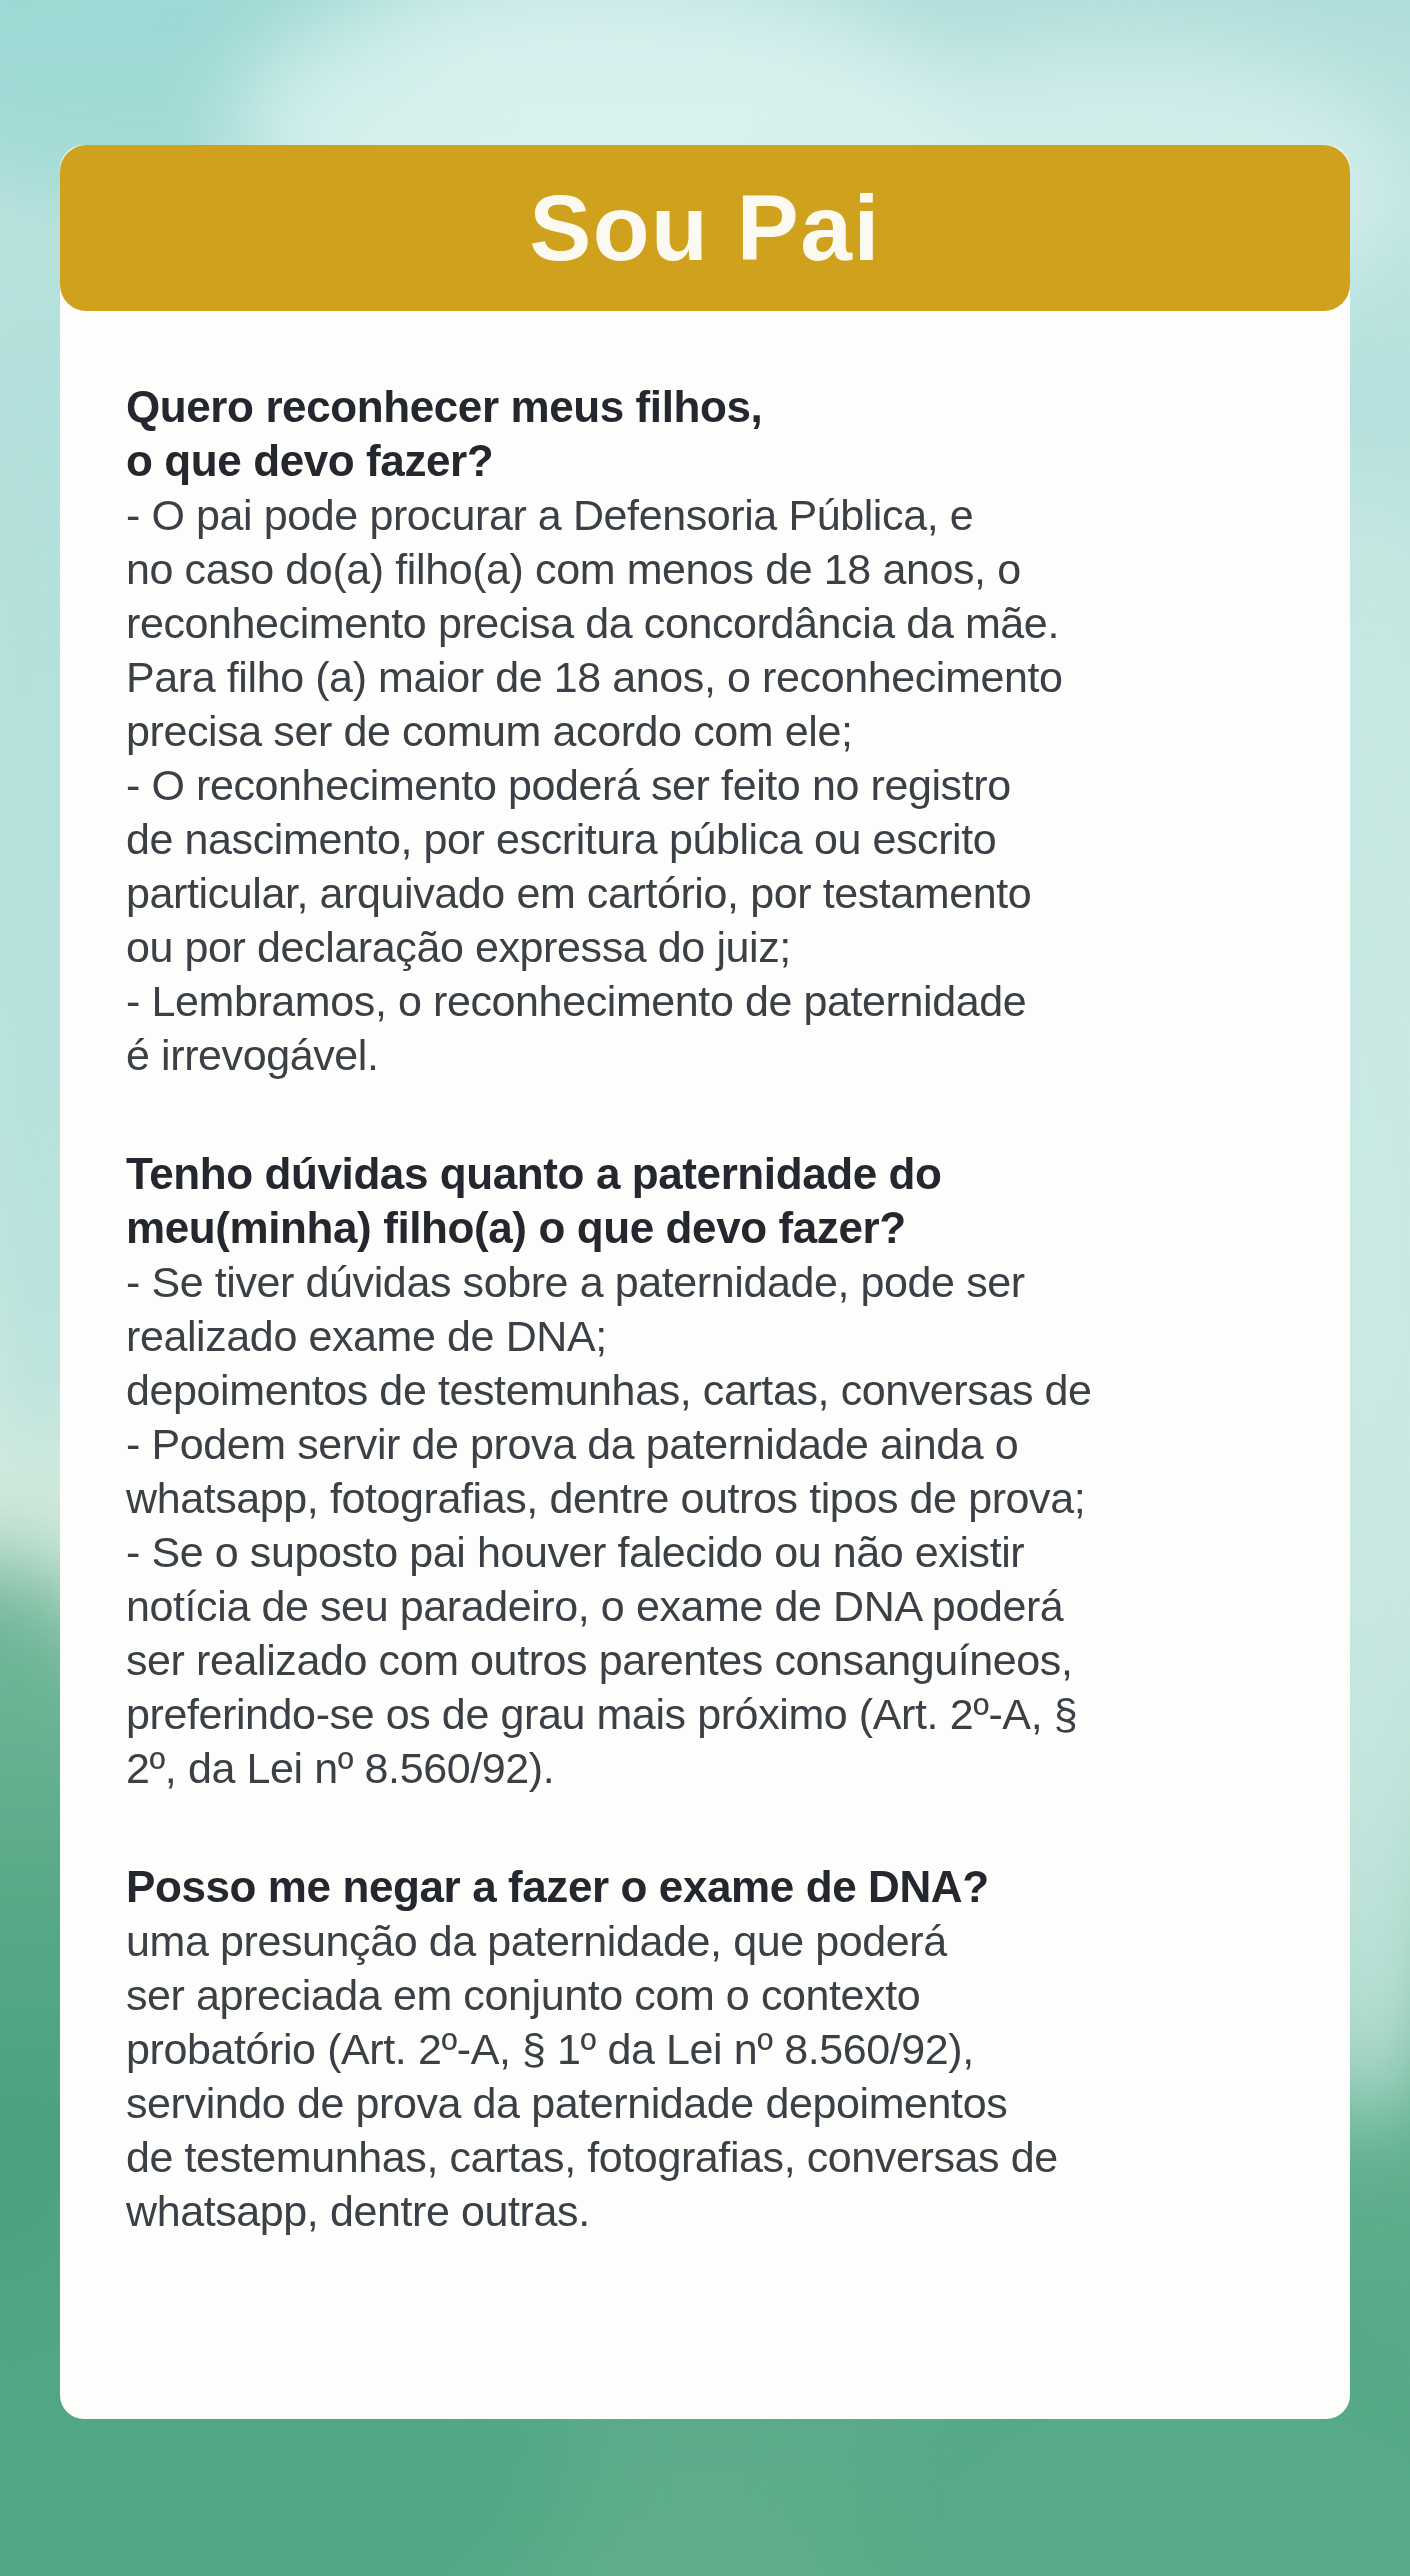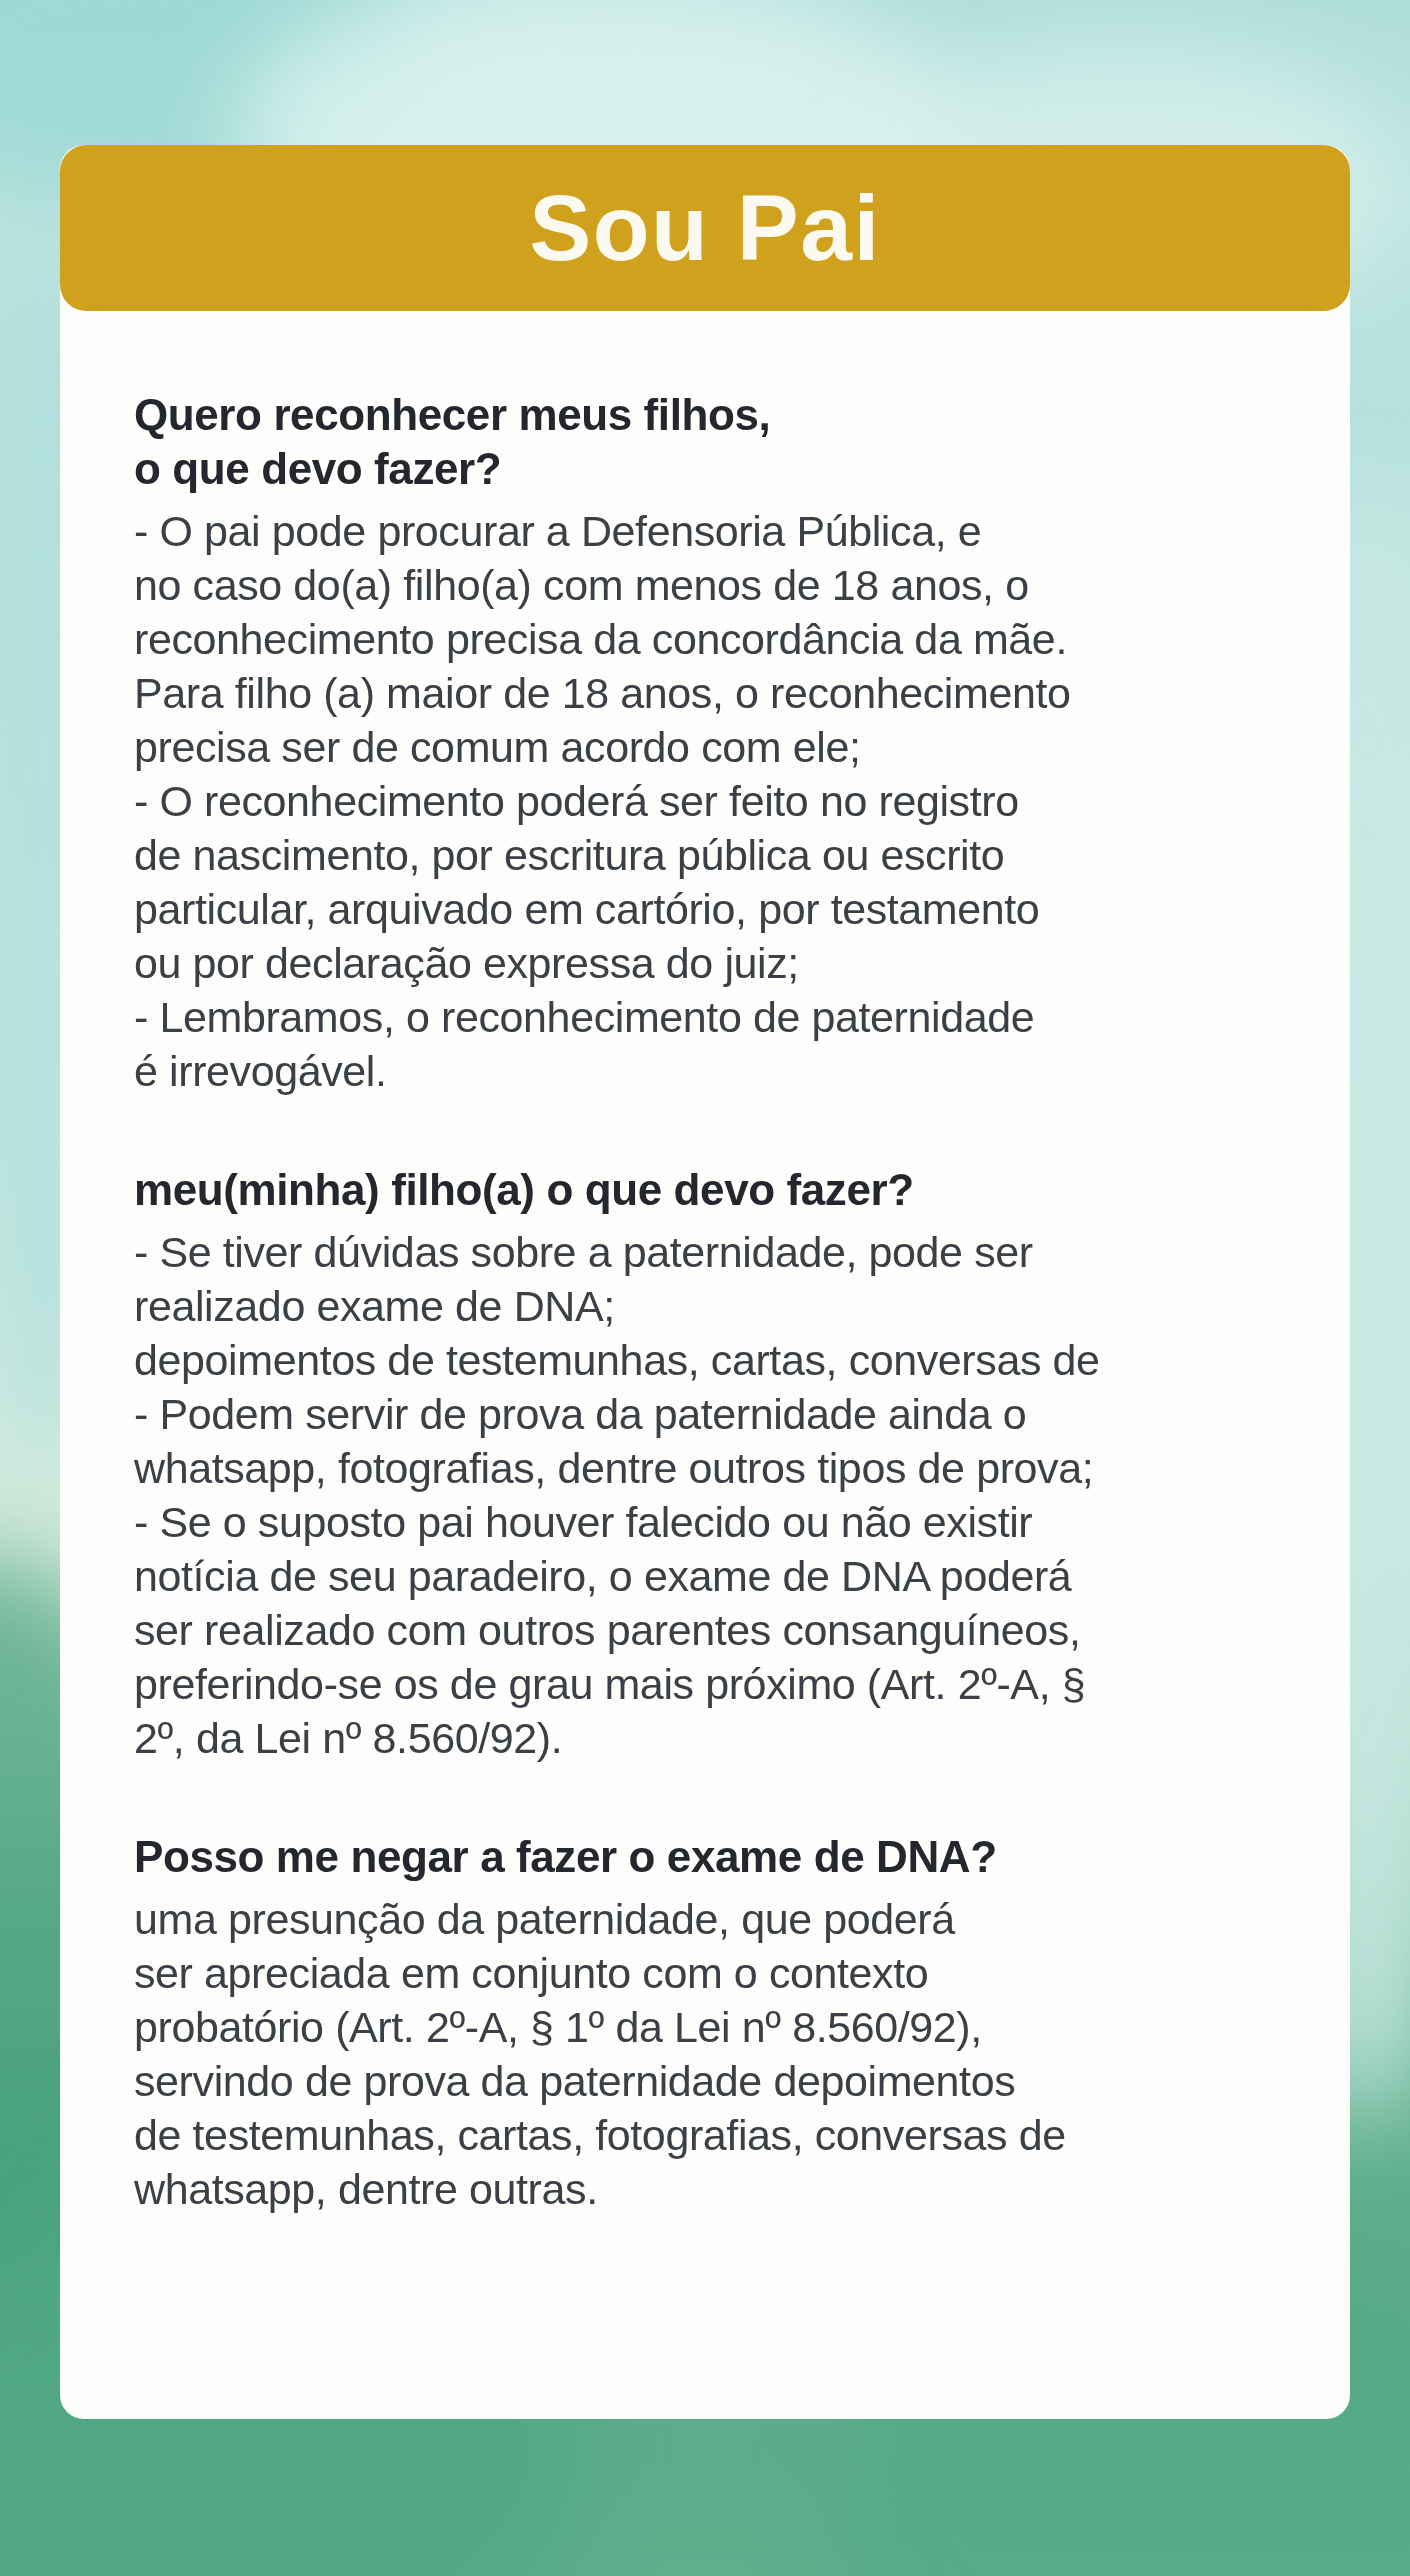--- a/index.html
+++ b/index.html
@@ -51,21 +51,21 @@
     margin:0;
     font-size:93px; font-weight:bold;
     letter-spacing:1.5px;
     color:var(--header-text);
   }
   .card-content{
     position:absolute;
     top:235px; left:66px; right:46px;
   }
   section + section{margin-top:65px;}
-  h2,p{margin:8px;}
+  h2,p{margin:0;}
   .hline{
     display:block; white-space:nowrap;
     font-size:44px; font-weight:bold; line-height:54px;
     letter-spacing:-0.4px;
     color:var(--heading-text);
   }
   .bline{
     display:block; white-space:nowrap;
     font-size:43px; font-weight:normal; line-height:54px;
     letter-spacing:-0.4px;
@@ -104,20 +104,21 @@
           <span class="bline">- O reconhecimento poderá ser feito no registro</span>
           <span class="bline">de nascimento, por escritura pública ou escrito</span>
           <span class="bline">particular, arquivado em cartório, por testamento</span>
           <span class="bline">ou por declaração expressa do juiz;</span>
           <span class="bline">- Lembramos, o reconhecimento de paternidade</span>
           <span class="bline">é irrevogável.</span>
         </p>
       </section>
       <section>
         <h2>
+          <span class="hline">Tenho dúvidas quanto a paternidade do</span>
           <span class="hline">meu(minha) filho(a) o que devo fazer?</span>
         </h2>
         <p>
           <span class="bline">- Se tiver dúvidas sobre a paternidade, pode ser</span>
           <span class="bline">realizado exame de DNA;</span>
           <span class="bline">depoimentos de testemunhas, cartas, conversas de</span>
           <span class="bline">- Podem servir de prova da paternidade ainda o</span>
           <span class="bline">whatsapp, fotografias, dentre outros tipos de prova;</span>
           <span class="bline">- Se o suposto pai houver falecido ou não existir</span>
           <span class="bline">notícia de seu paradeiro, o exame de DNA poderá</span>

